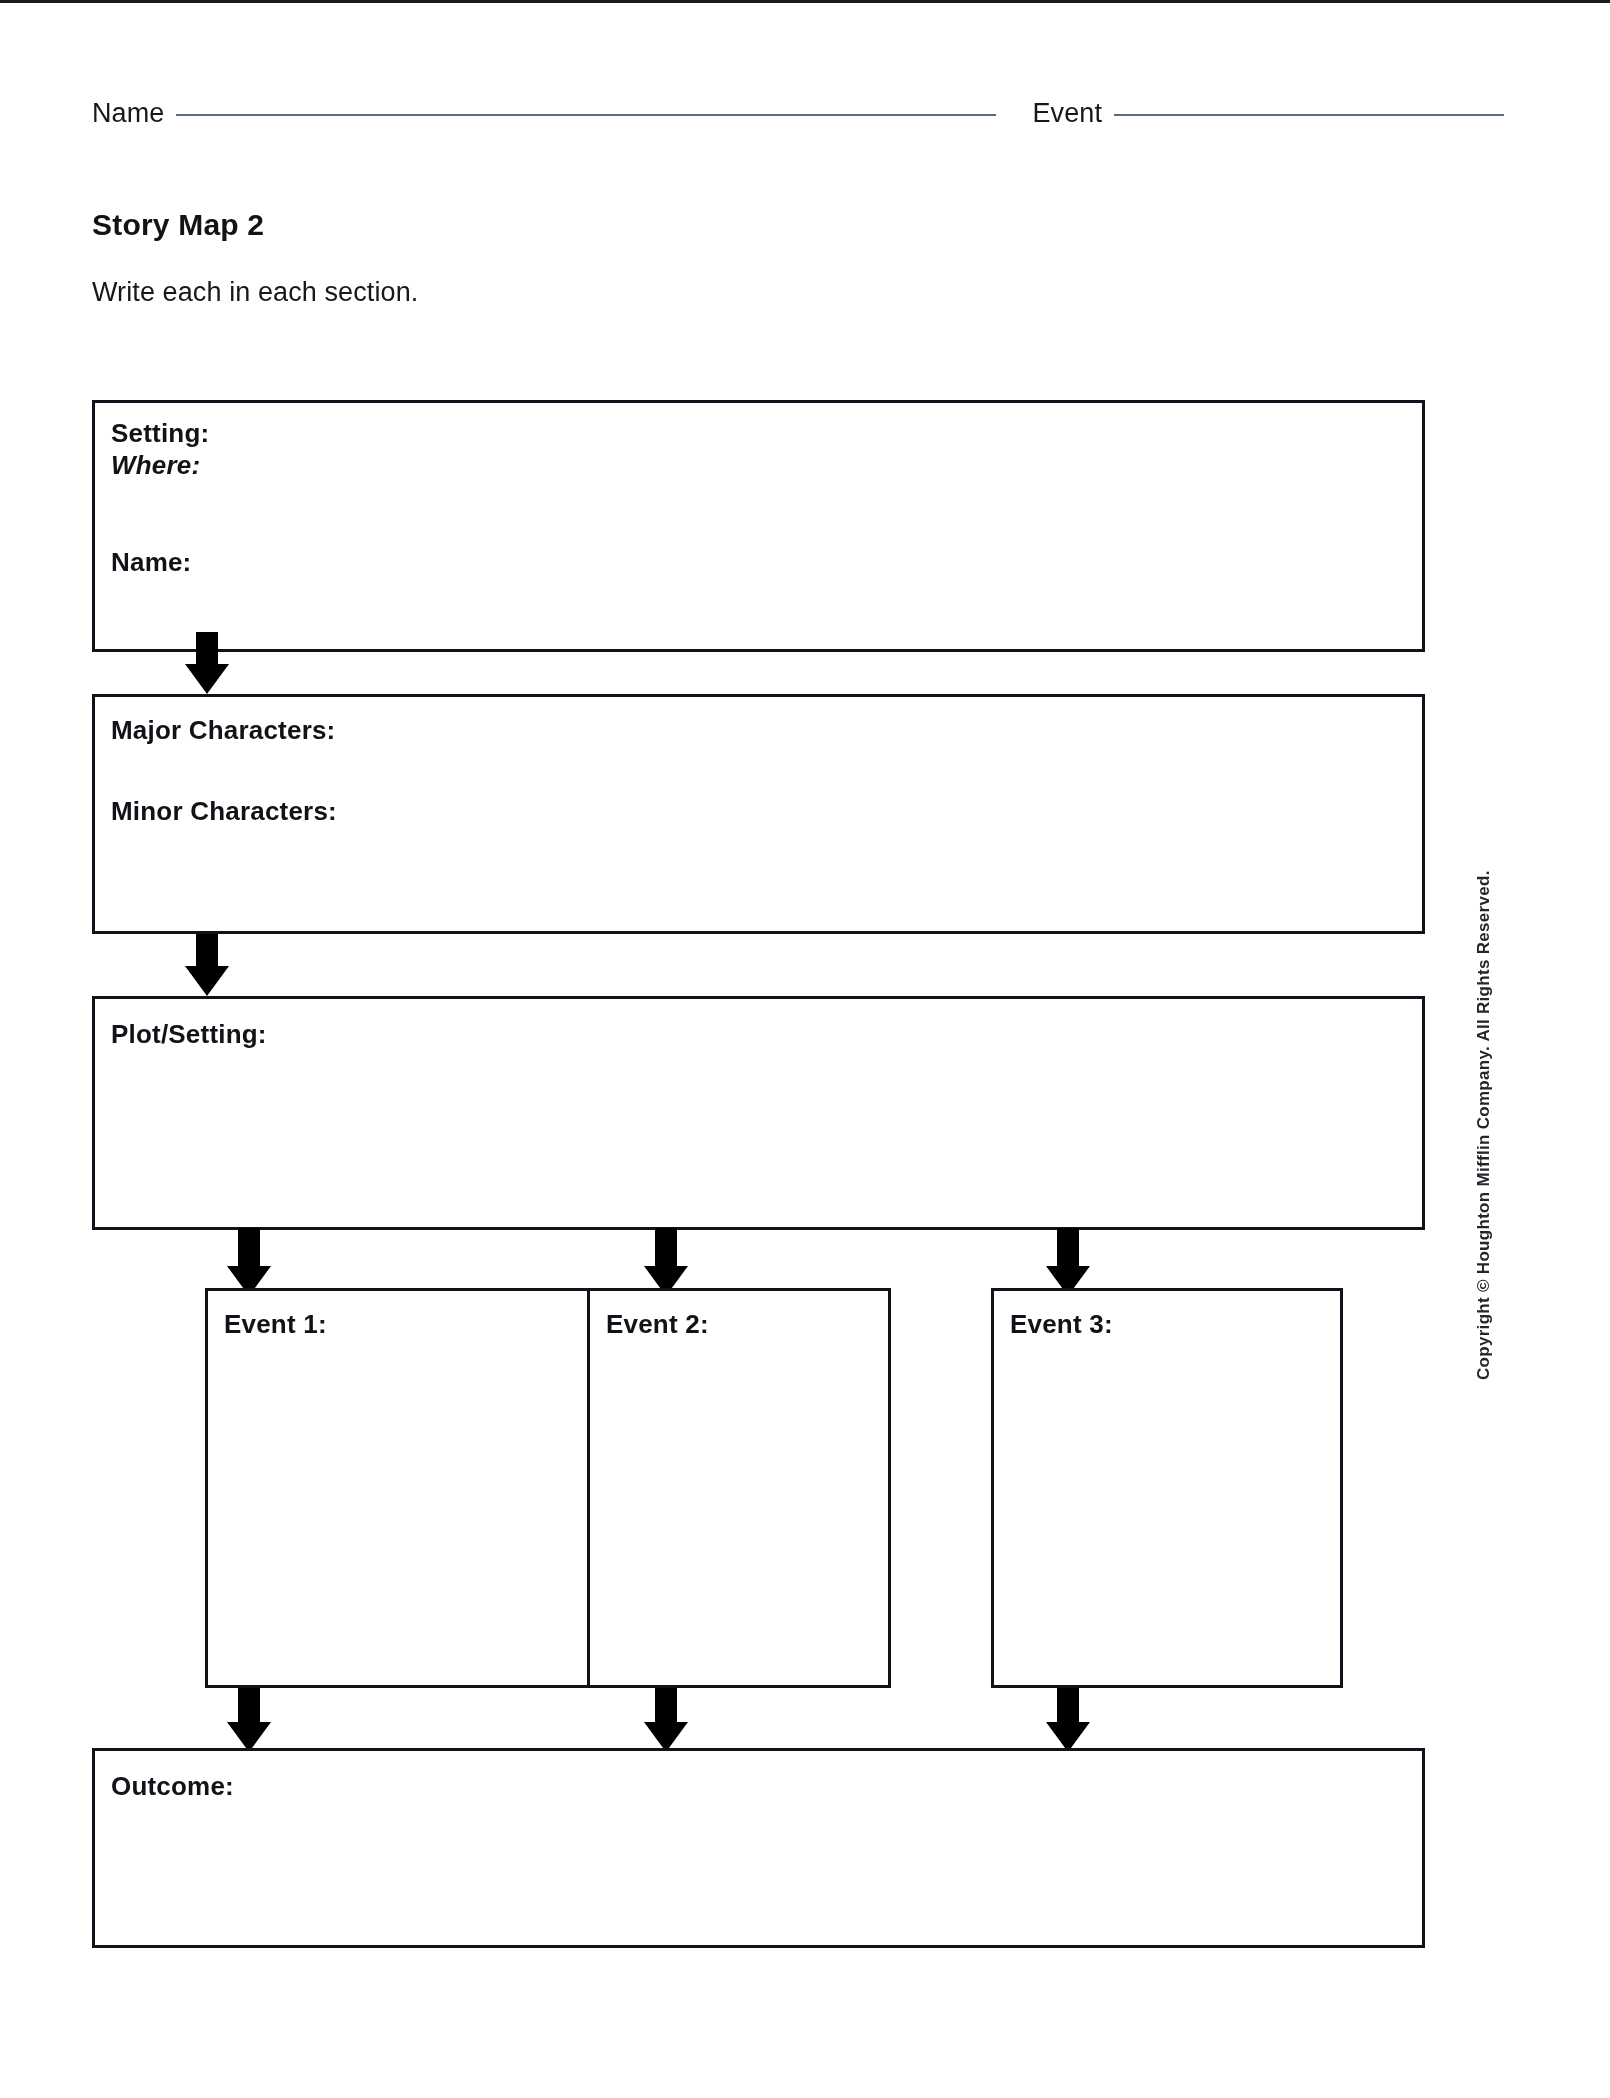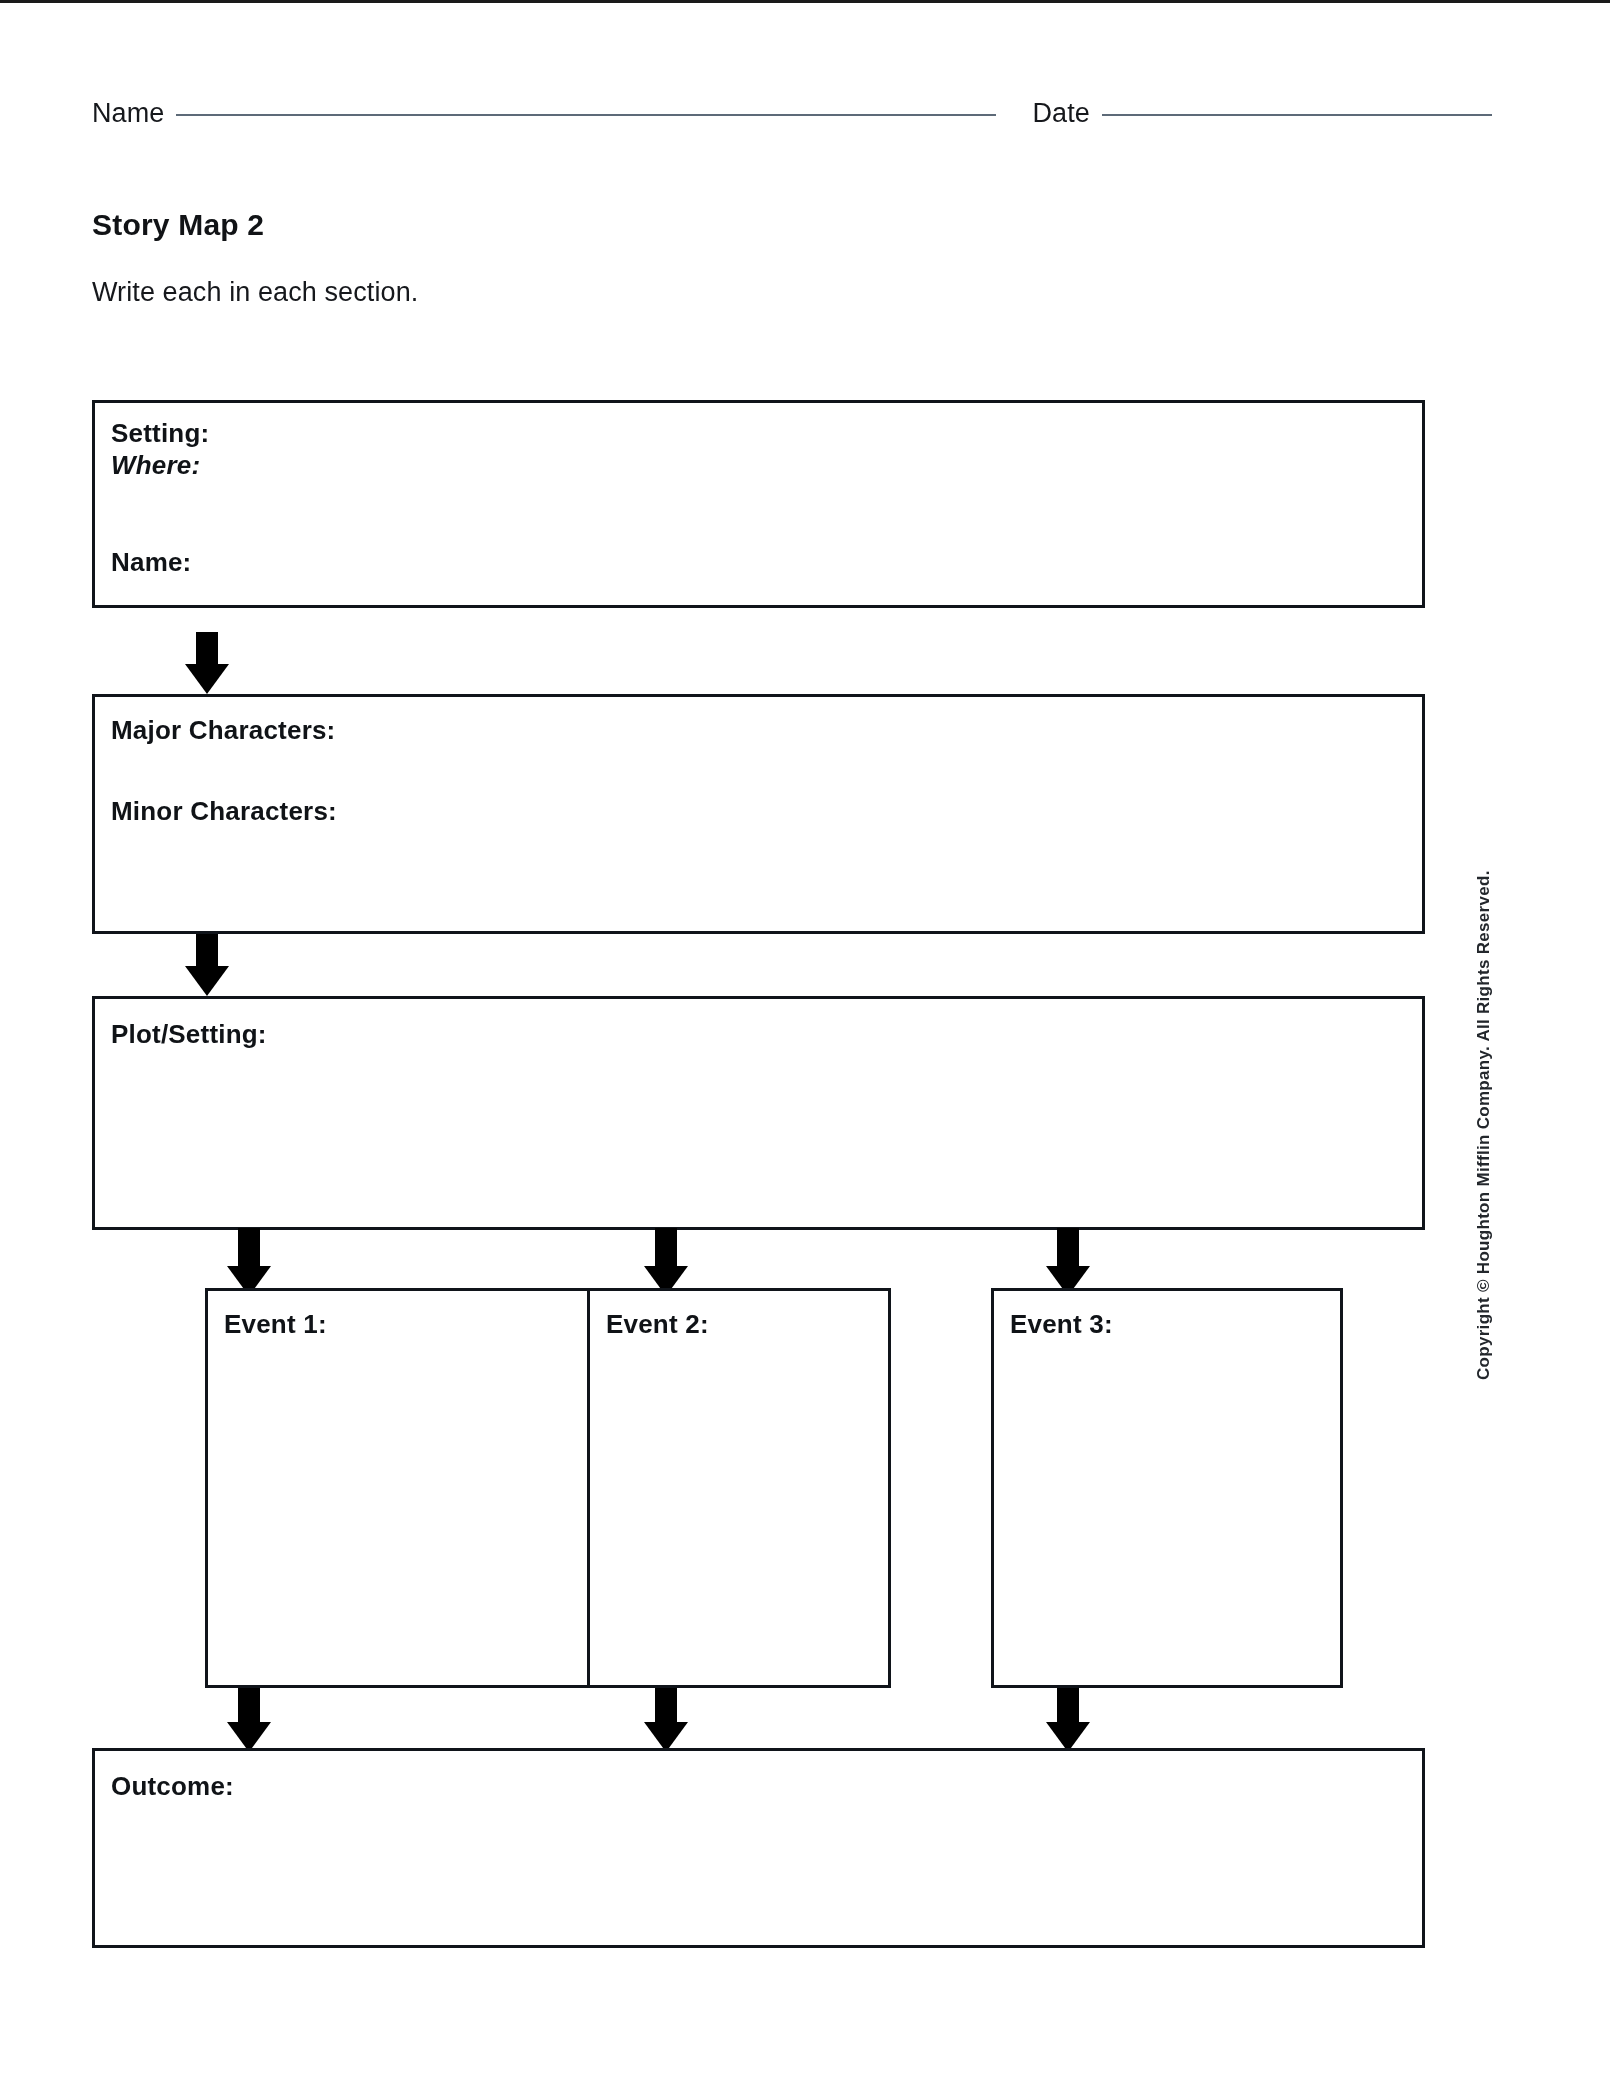--- a/index.html
+++ b/index.html
@@ -137,28 +137,28 @@
 <body>
 
 <div class="page">
 
   <div class="top-rule"></div>
 
   <div class="namedate">
     <span class="field-label">Name</span>
     <span class="rule-line rule-name"></span>
     <span class="spacer-gap"></span>
-    <span class="field-label">Date</span>
+    <span class="field-label">Event</span>
     <span class="rule-line rule-date"></span>
   </div>
 
   <div class="doc-title">Story Map 2</div>
   <div class="doc-subtitle">Write each in each section.</div>
 
-  <div class="box" style="left:92px; top:400px; width:1333px; height:208px;">
+  <div class="box" style="left:92px; top:400px; width:1333px; height:252px;">
     <span class="box-label" style="left:16px; top:15px;">Setting:</span>
     <span class="box-label" style="left:16px; top:47px;font-style:italic;">Where:</span>
     <span class="box-label" style="left:16px; top:144px;">Name:</span>
   </div>
 
   <div class="arrow" style="left:185px; top:632px; height:62px;">
     <div class="shaft" style="height:32px;"></div>
     <div class="head" style="top:32px;"></div>
   </div>
 

